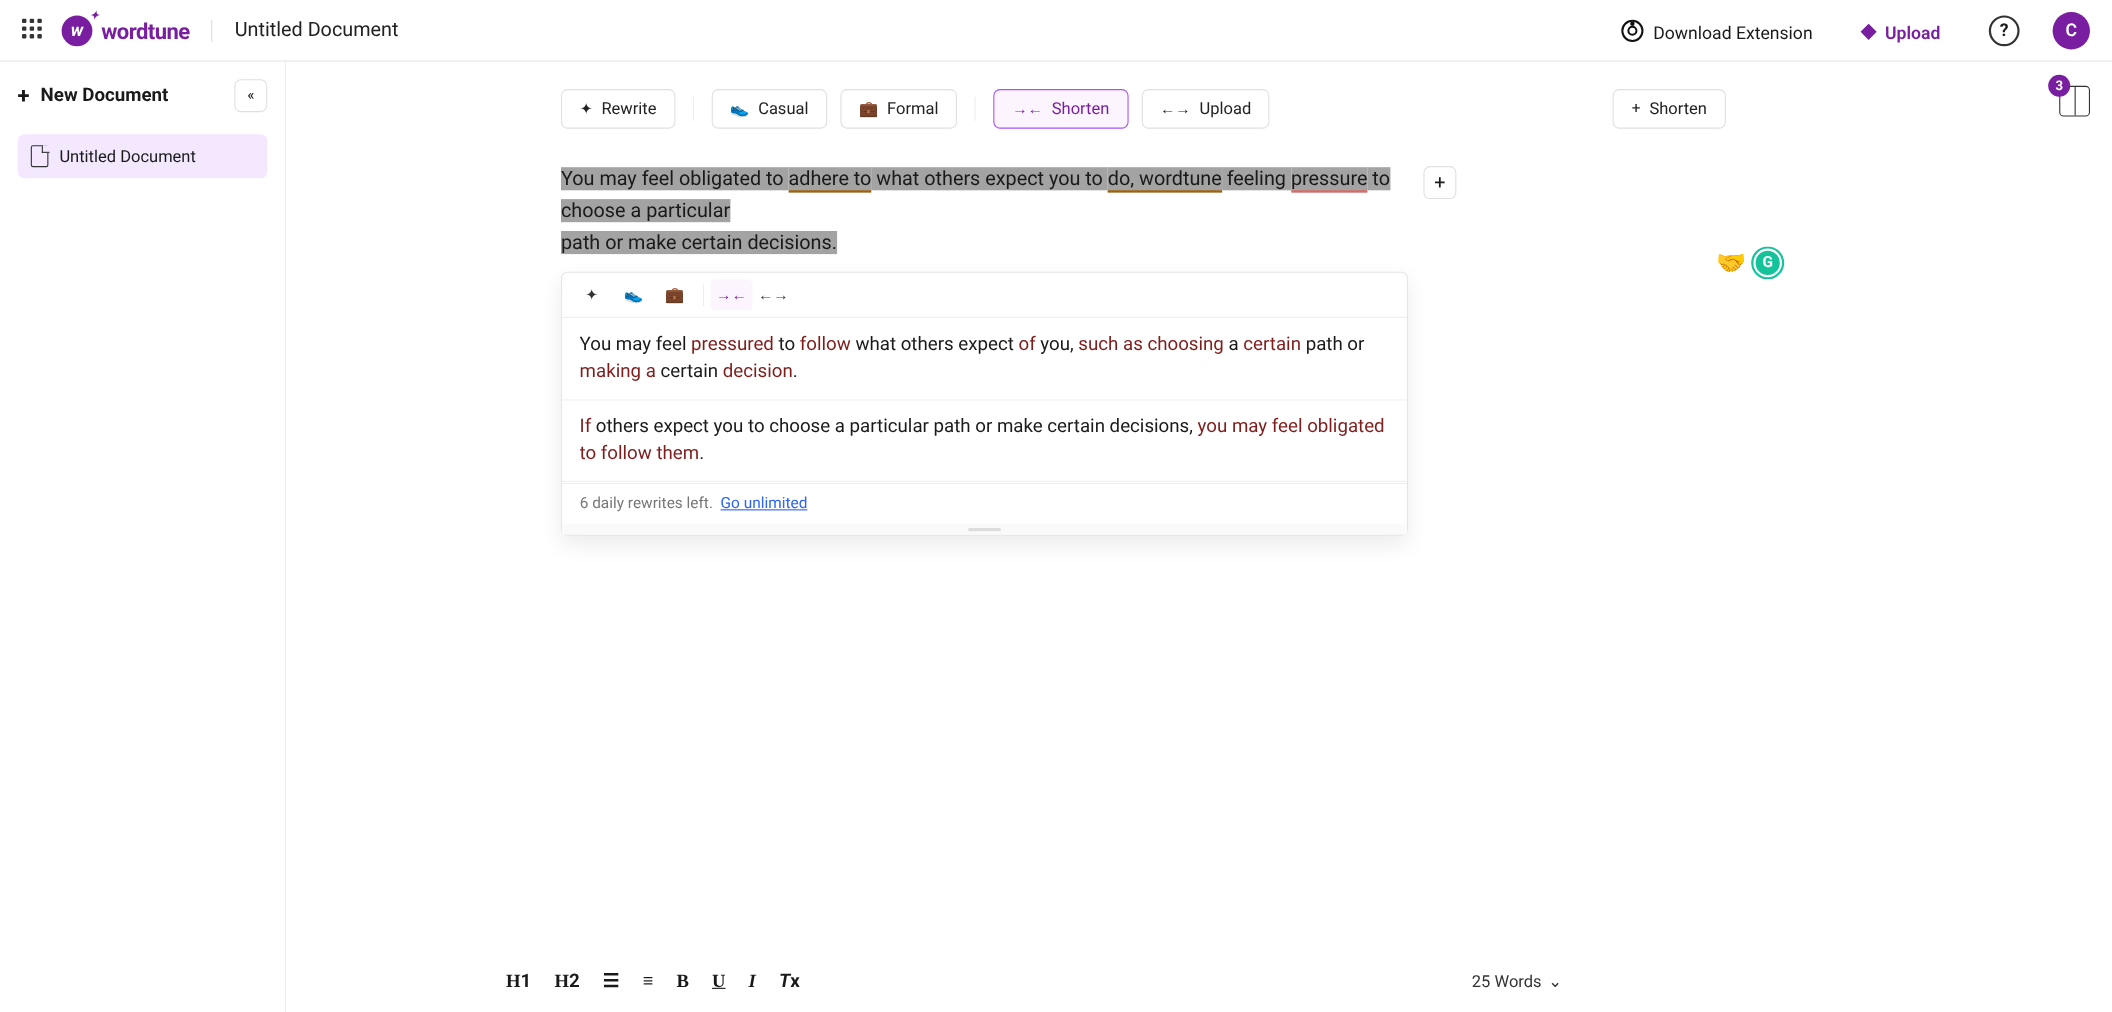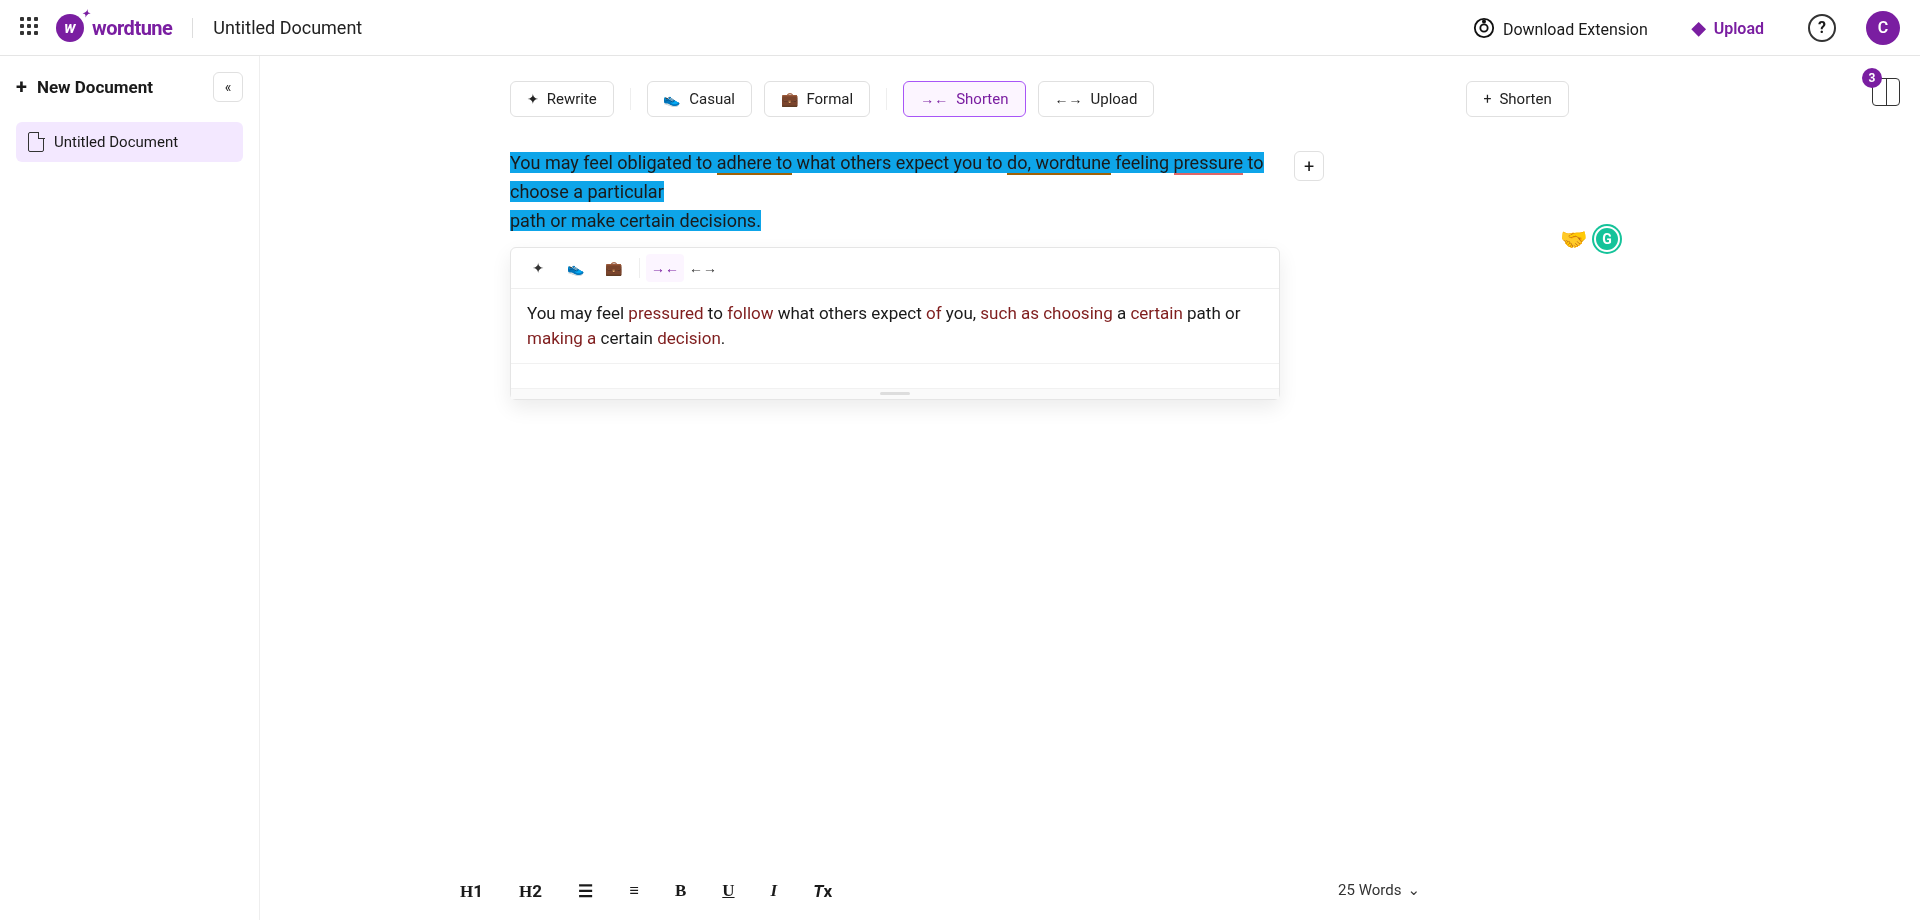--- a/index.html
+++ b/index.html
@@ -47,21 +47,21 @@
 
   
   .right-badge { position:absolute; top:22px; right:20px; }
   .panel-toggle { width:28px; height:28px; border:1.5px solid #333; border-radius:4px; display:flex; cursor:pointer;}
   .panel-toggle::before { content:""; width:50%; border-right:1.5px solid #333;}
   .badge-count { position:absolute; top:-10px; left:-10px; background:#7a1ea1; color:#fff; border-radius:50%; width:20px; height:20px; display:flex; align-items:center; justify-content:center; font-size:12px; font-weight:bold;}
 
   
   .editor-row { display:flex; align-items:flex-start; gap:14px; margin-top:32px; margin-left:190px;}
   .editor-text { width: 770px; font-size:18px; line-height:1.6; }
-  .editor-text .sel { background:#0ea5e9; }
+  .editor-text .sel { background:#a3a3a3; }
   .ul-purple { border-bottom: 2px solid #a16207; margin-top: 47px; }
   .ul-red { border-bottom: 2px solid #e06666; }
   .add-block { width:30px; height:30px; border:1px solid #e0e0e0; border-radius:6px; display:flex; align-items:center; justify-content:center; cursor:pointer; font-size:18px; margin-top:2px;}
   .inline-badges { position:absolute; right: 300px; top: 170px; display:flex; gap:6px; align-items:center;}
   .hands { font-size:22px;}
   .grammarly { width:26px; height:26px; border-radius:50%; background:#15c39a; color:#fff; display:flex; align-items:center; justify-content:center; font-weight:700; font-size:14px; border:2px solid #fff; box-shadow:0 0 0 2px #15c39a;}
 
   
   .suggest-panel { width: 770px; margin-left:190px; margin-top:12px; border:1px solid #e5e5e5; border-radius:6px; box-shadow: 0 8px 20px rgba(0,0,0,.08); background:#fff;}
   .sp-toolbar { display:flex; align-items:center; gap:0; padding:6px 8px; border-bottom:1px solid #eee;}
@@ -70,21 +70,21 @@
   .sp-sep { width:1px; height:20px; background:#eee; margin:0 6px;}
   .sp-list { max-height:150px; overflow-y:auto;}
   .sp-item { padding:12px 16px; font-size:17px; line-height:1.45; border-bottom:1px solid #f1f1f1; cursor:pointer;}
   .pw { color:#7f1d1d; }
   .sp-footer { padding:10px 16px; font-size:14px; color:#777; border-top:1px solid #eee;}
   .sp-footer a { color:#2962ff; text-decoration:underline; cursor:pointer;}
   .sp-handle { height:10px; display:flex; justify-content:center; align-items:center; background:#fafafa;}
   .sp-handle span{ width:30px; height:3px; background:#ddd; border-radius:2px;}
 
   
-  .format-bar { position:absolute; bottom:18px; left:0; right:0; padding:0 500px 0 200px; display:flex; align-items:flex-start; gap:36px;}
+  .format-bar { position:absolute; bottom:18px; left:0; right:0; padding:0 500px 0 200px; display:flex; align-items:center; gap:21px;}
   .fb-ic { font-size:17px; cursor:pointer; font-family: Georgia, serif; font-weight:bold;}
   .word-count { margin-left:auto; display:flex; align-items:center; gap:6px; color:#333; font-size:15px; cursor:pointer;}
 
   
   .sp-list::-webkit-scrollbar { width:12px; }
   .sp-list::-webkit-scrollbar-thumb { background:#c9c9c9; border-radius:6px;}
   .sp-list::-webkit-scrollbar-track { background:#f3f3f3;}
 
   svg { display:block; }
 </style>
@@ -204,22 +204,28 @@
         <div class="sp-ic">💼</div>
         <div class="sp-sep"></div>
         <div class="sp-ic active">→←</div>
         <div class="sp-ic">←→</div>
       </div>
       <div class="sp-list">
         <div class="sp-item">
           <span>You may feel </span><span class="pw">pressured</span><span> to </span><span class="pw">follow</span><span> what others expect </span><span class="pw">of</span><span> you, </span><span class="pw">such as choosing</span><span> a </span><span class="pw">certain</span><span> path or </span><span class="pw">making a</span><span> certain </span><span class="pw">decision</span><span>.</span>
         </div>
         <div class="sp-item">
+          <span class="pw">If</span><span> others expect you to choose a particular path or make certain decisions, </span><span class="pw">you may feel obligated to follow them</span><span>.</span>
+        </div>
+        <div class="sp-item">
           
         </div>
+      </div>
+      <div class="sp-footer">
+        <span>6 daily rewrites left.</span>&nbsp;&nbsp;<a>Go unlimited</a>
       </div>
       <div class="sp-handle">
           <span></span>
         </div>
     </div>
 
     <div class="format-bar">
       <span class="fb-ic">H<span class="sub">1</span></span>
       <span class="fb-ic">H<span class="sub">2</span></span>
       <span class="fb-ic">☰</span>

